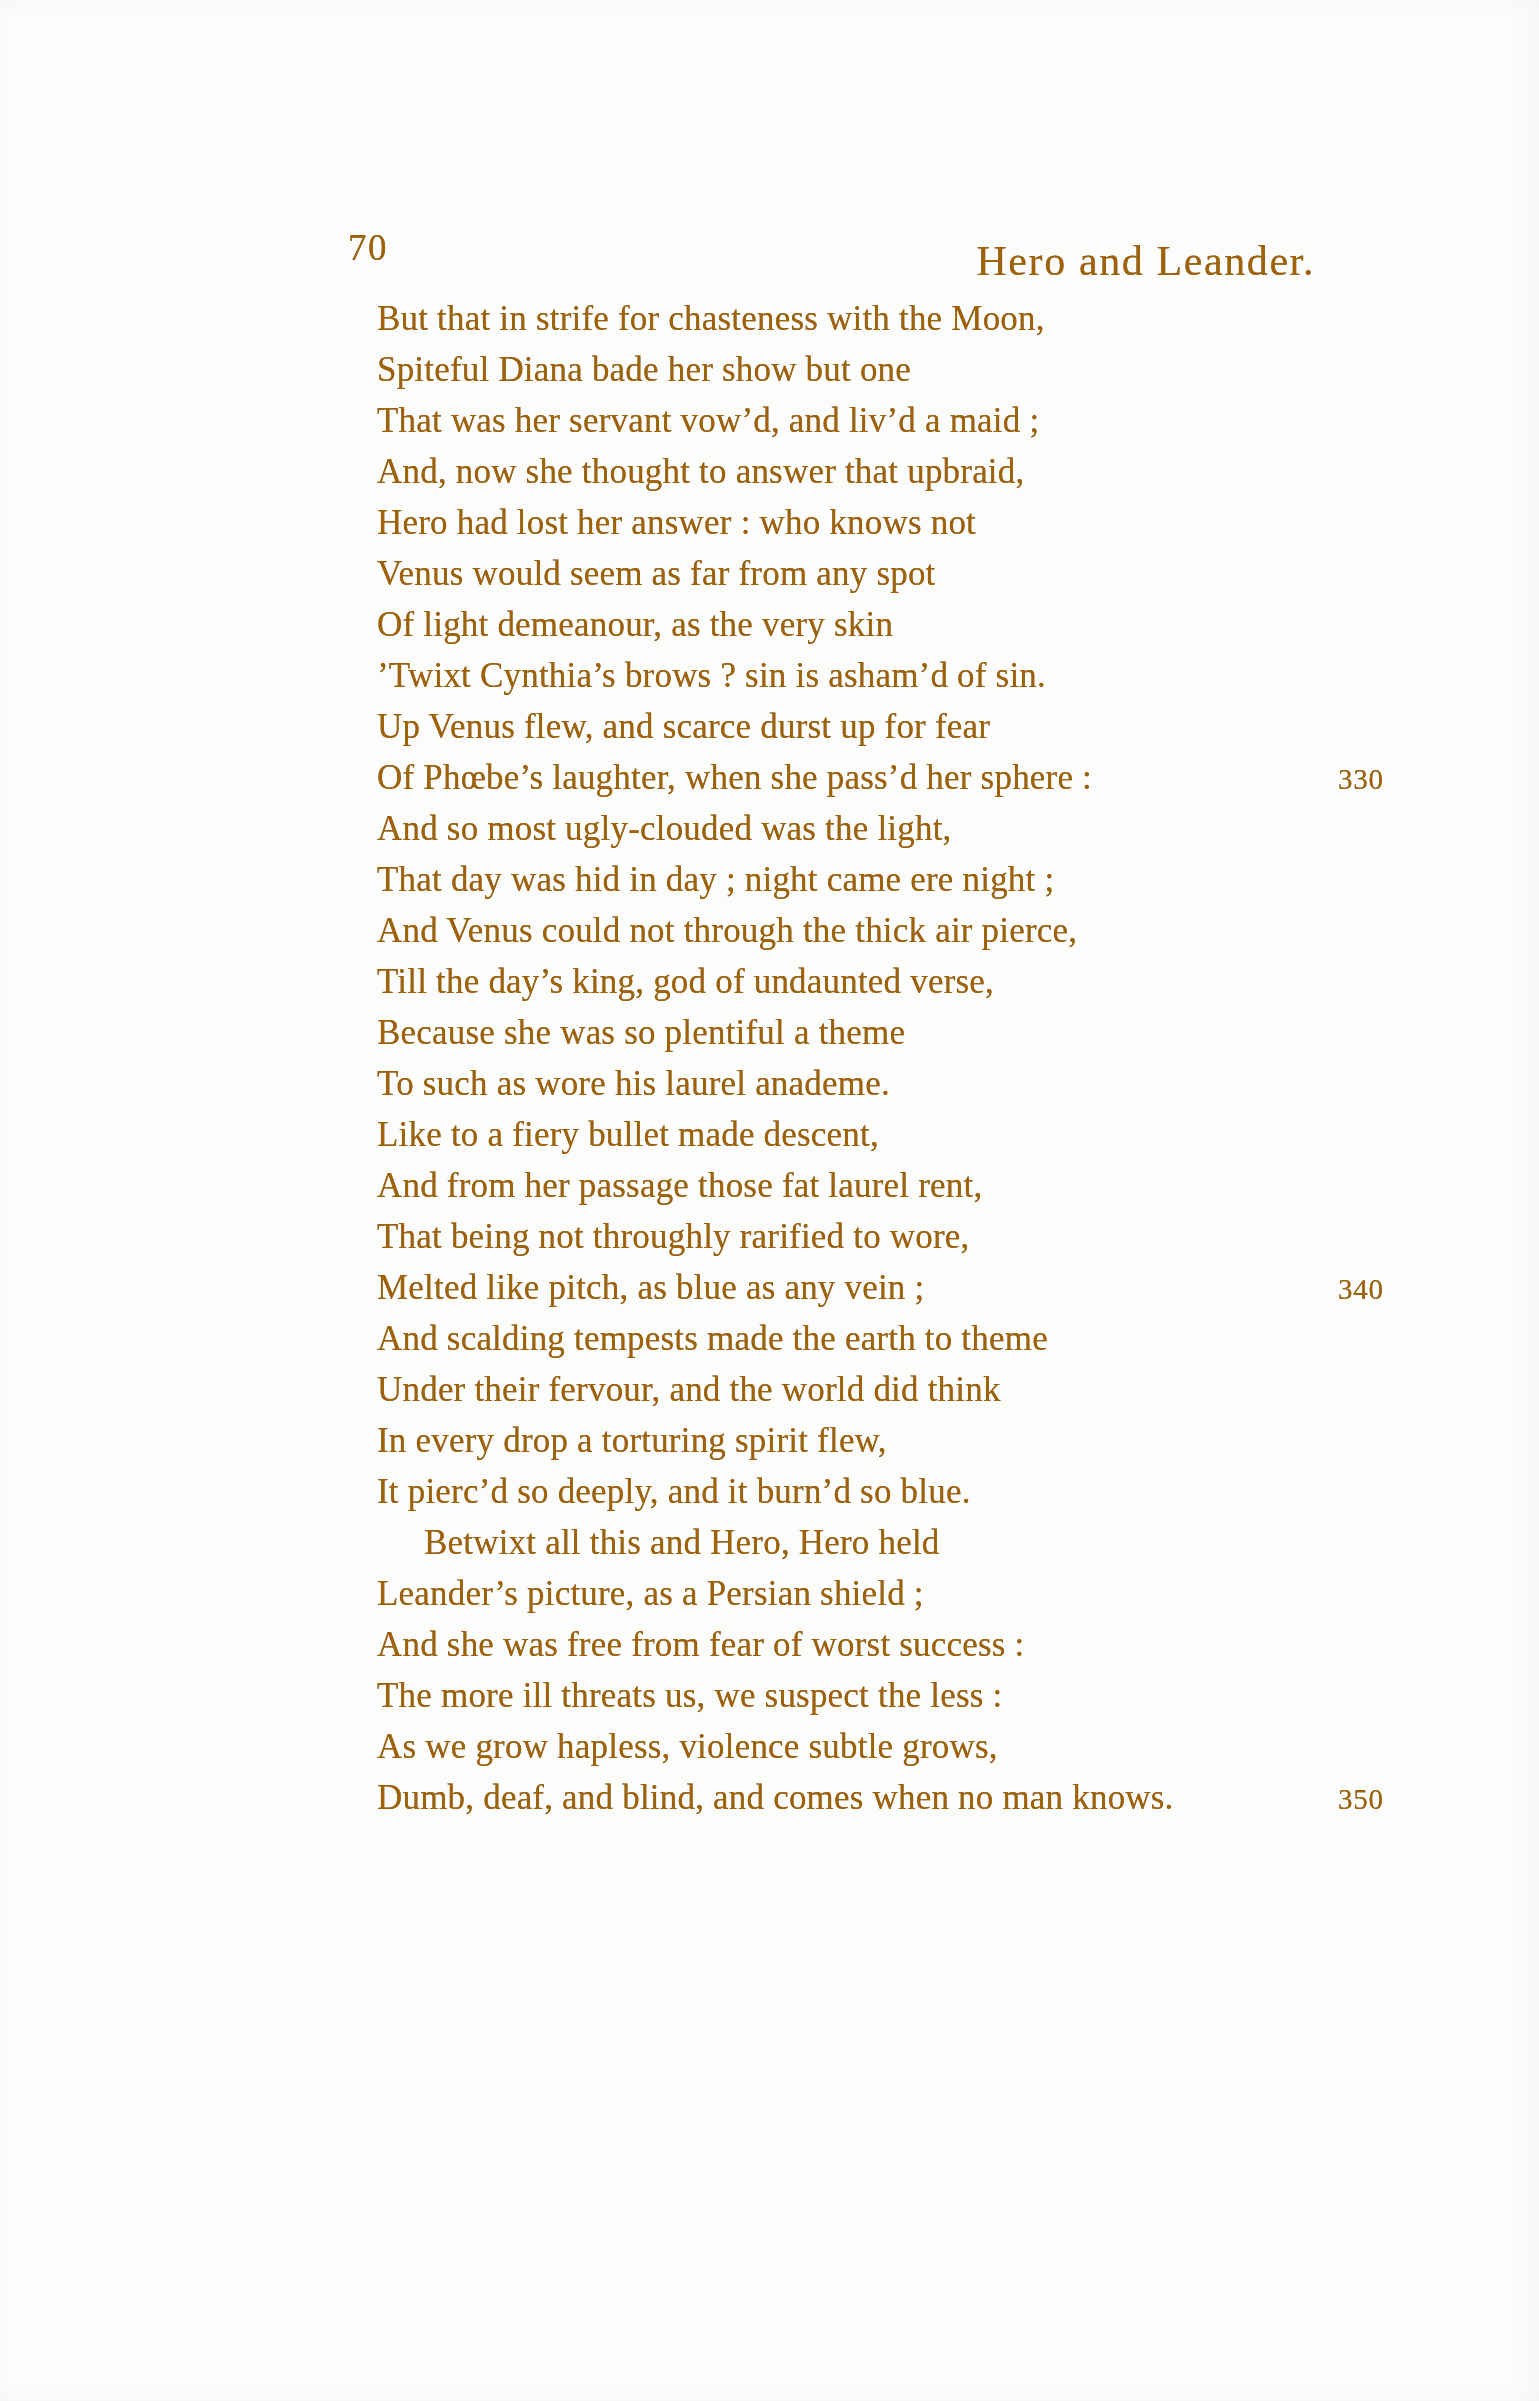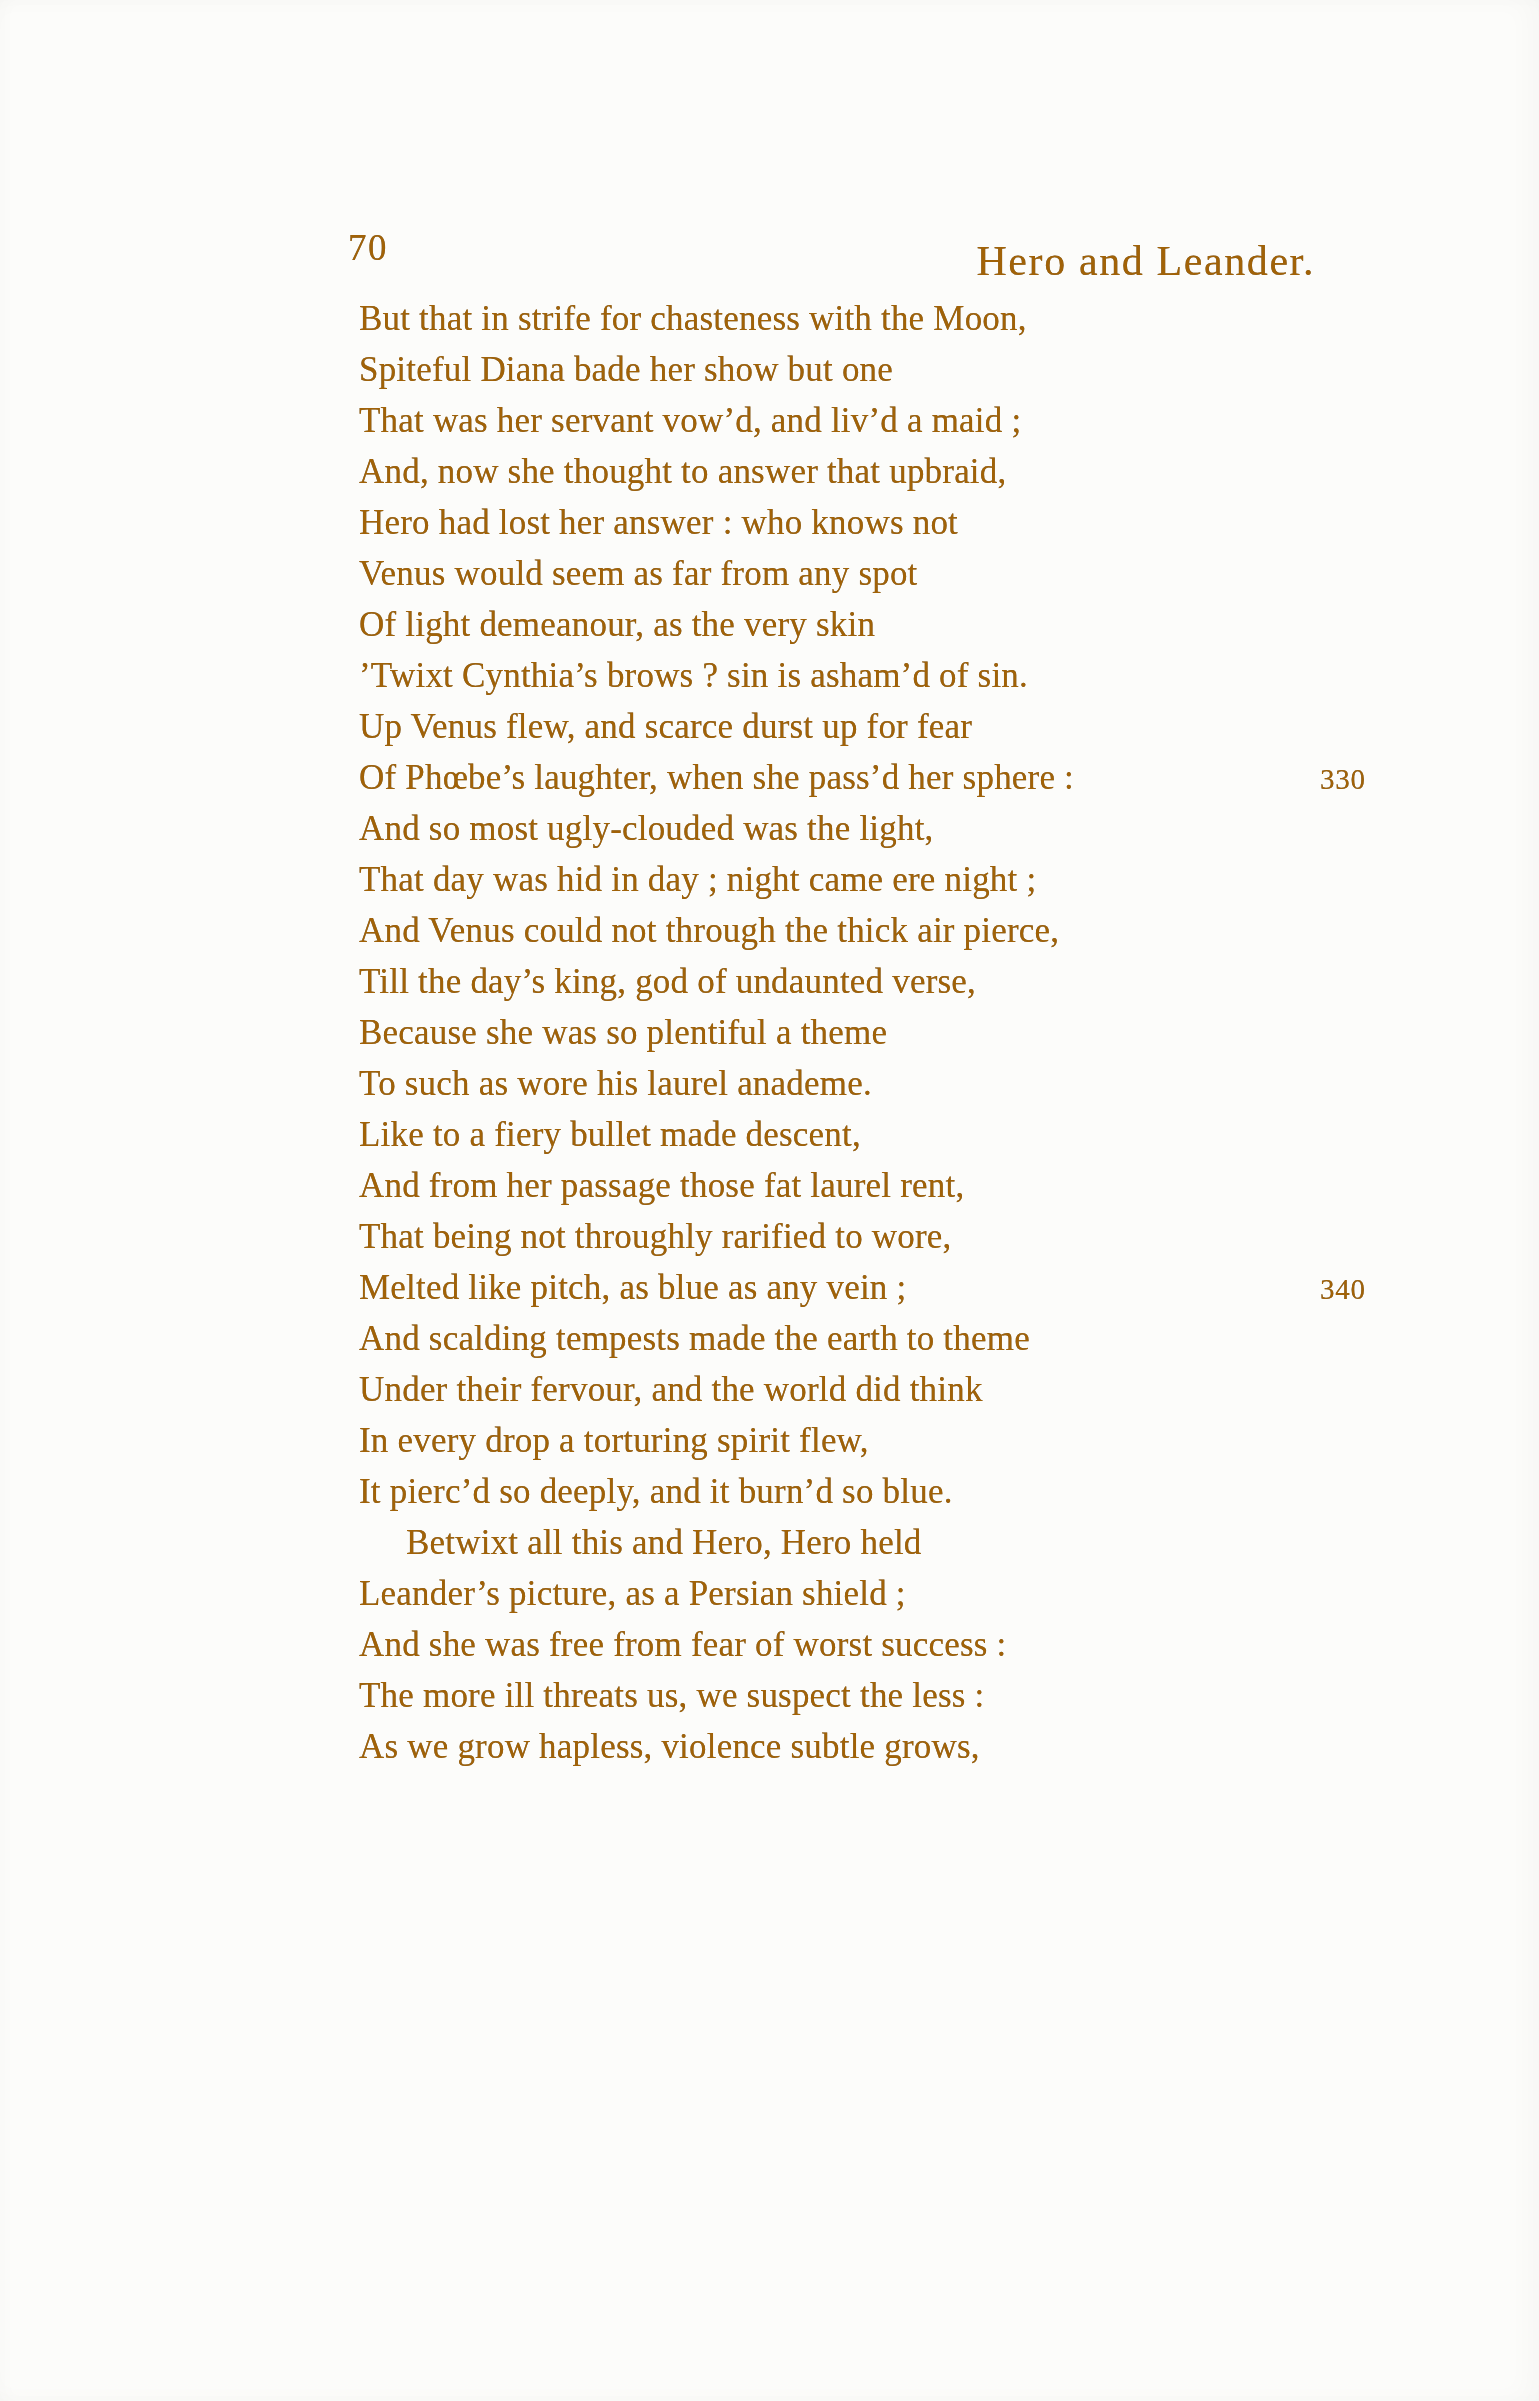--- a/index.html
+++ b/index.html
@@ -45,21 +45,21 @@
     text-align: right;
     font-size: 42px;
     line-height: 63px;
     letter-spacing: 1.6px;
     white-space: nowrap;
     margin-top: 27px;
   }
   .poem {
     position: absolute;
     top: 293px;
-    left: 359px;
+    left: 377px;
     width: 1040px;
     font-size: 35px;
     line-height: 51px;
     letter-spacing: 0.2px;
   }
   .poem-line {
     position: relative;
     height: 51px;
     white-space: nowrap;
   }
@@ -109,16 +109,17 @@
       <div class="poem-line"><span class="line-text">Melted like pitch, as blue as any vein ;</span><span class="line-marker">340</span></div>
       <div class="poem-line"><span class="line-text">And scalding tempests made the earth to theme</span></div>
       <div class="poem-line"><span class="line-text">Under their fervour, and the world did think</span></div>
       <div class="poem-line"><span class="line-text">In every drop a torturing spirit flew,</span></div>
       <div class="poem-line"><span class="line-text">It pierc’d so deeply, and it burn’d so blue.</span></div>
       <div class="poem-line indent"><span class="line-text">Betwixt all this and Hero, Hero held</span></div>
       <div class="poem-line"><span class="line-text">Leander’s picture, as a Persian shield ;</span></div>
       <div class="poem-line"><span class="line-text">And she was free from fear of worst success :</span></div>
       <div class="poem-line"><span class="line-text">The more ill threats us, we suspect the less :</span></div>
       <div class="poem-line"><span class="line-text">As we grow hapless, violence subtle grows,</span></div>
+      <div class="poem-line"><span class="line-text">Dumb, deaf, and blind, and comes when no man knows.</span><span class="line-marker">350</span></div>
     </div>
 
 </div>
 
 
 </body></html>

